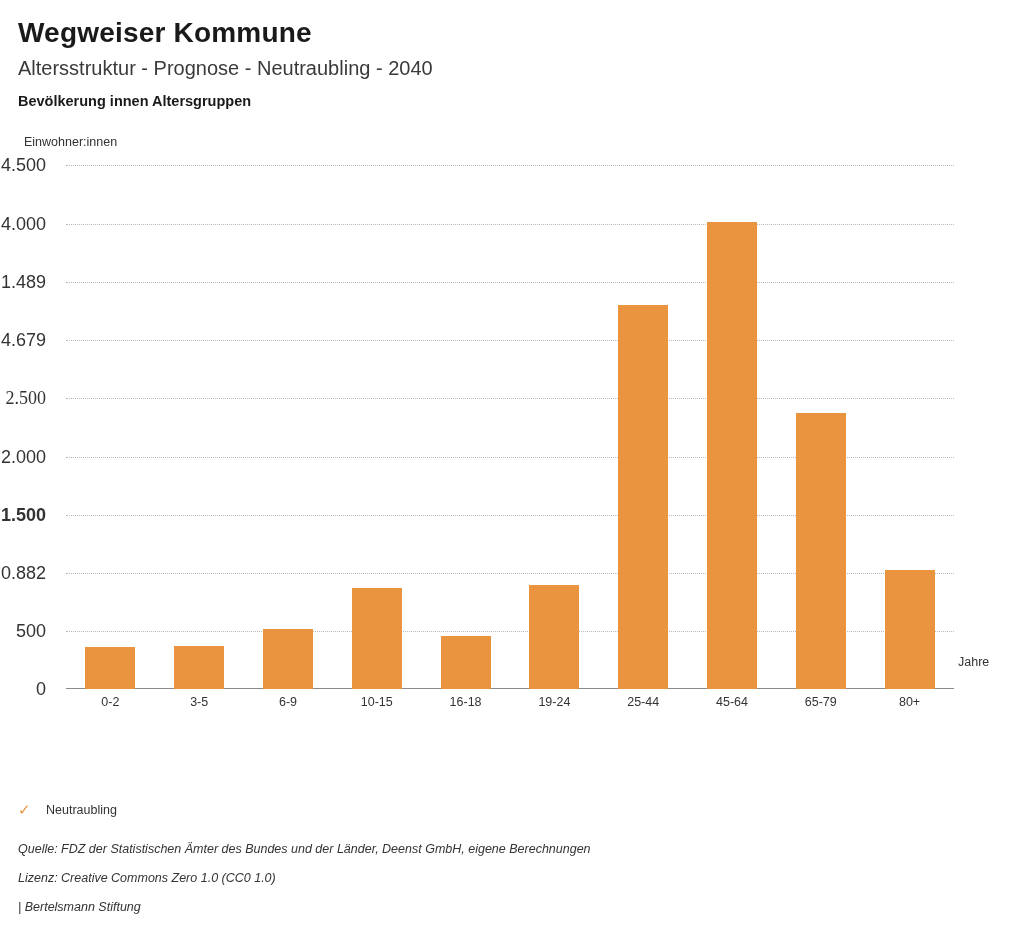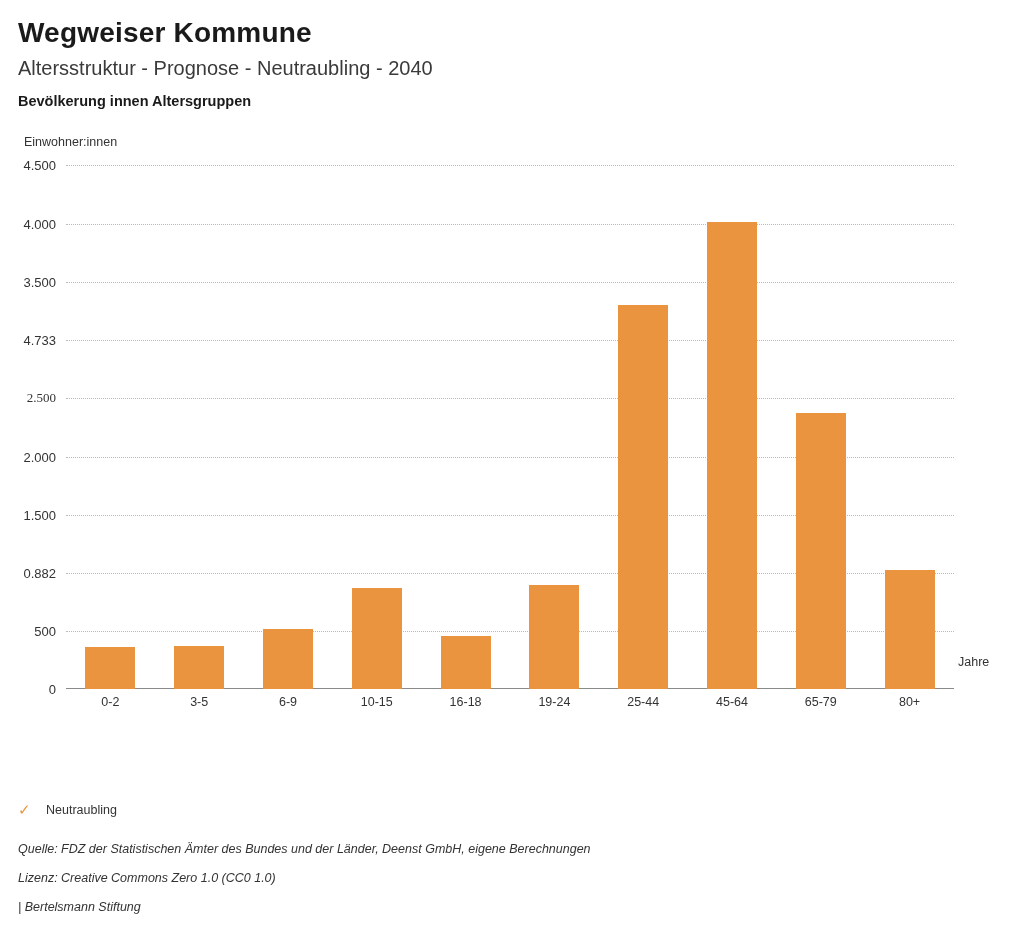--- a/index.html
+++ b/index.html
@@ -72,23 +72,23 @@
     position: absolute;
     left: 0;
     bottom: 0;
     width: 100%;
     height: 0;
     border-top: 1px solid #8a8a8a;
   }
   .ytick {
     position: absolute;
     right: 100%;
-    margin-right: 10px;
+    margin-right: 20px;
     transform: translateY(-50%);
-    font-size: 13px;
+    font-size: 18px;
     color: #333333;
     white-space: nowrap;
   }
   .bars {
     position: absolute;
     left: 0; right: 0; bottom: 0; top: 0;
     display: flex;
     align-items: flex-end;
   }
   .bar-slot {
@@ -172,29 +172,29 @@
     <div class="yaxis-unit">Einwohner:innen</div>
 
     <div class="plot" id="plot">
       <div class="axis-line"></div>
     <div class="ytick" style="top: 524px;">0</div>
         <div class="gridline" style="top: 465.778px;"></div>
         <div class="ytick" style="top: 465.778px;">500</div>
         <div class="gridline" style="top: 407.556px;"></div>
         <div class="ytick" style="top: 407.556px;">0.882</div>
         <div class="gridline" style="top: 349.333px;"></div>
-        <div class="ytick" style="top: 349.333px;">1.500</div>
+        <div class="ytick" style="top: 349.333px; font-weight: bold;">1.500</div>
         <div class="gridline" style="top: 291.111px;"></div>
         <div class="ytick" style="top: 291.111px;">2.000</div>
         <div class="gridline" style="top: 232.889px;"></div>
         <div class="ytick" style="top: 232.889px; font-family: Liberation Serif, serif;">2.500</div>
         <div class="gridline" style="top: 174.667px;"></div>
-        <div class="ytick" style="top: 174.667px;">4.733</div>
+        <div class="ytick" style="top: 174.667px;">4.679</div>
         <div class="gridline" style="top: 116.444px;"></div>
-        <div class="ytick" style="top: 116.444px;">3.500</div>
+        <div class="ytick" style="top: 116.444px;">1.489</div>
         <div class="gridline" style="top: 58.2222px;"></div>
         <div class="ytick" style="top: 58.2222px;">4.000</div>
         <div class="gridline" style="top: 0px;"></div>
         <div class="ytick" style="top: 0px;">4.500</div>
         <div class="bars">
           <div class="bar-slot">
             <div class="bar" title="0-2: 360" style="height: 41.92px; background: rgb(234, 148, 64);"></div>
           </div>
           <div class="bar-slot">
             <div class="bar" title="3-5: 370" style="height: 43.0844px; background: rgb(234, 148, 64);"></div>

